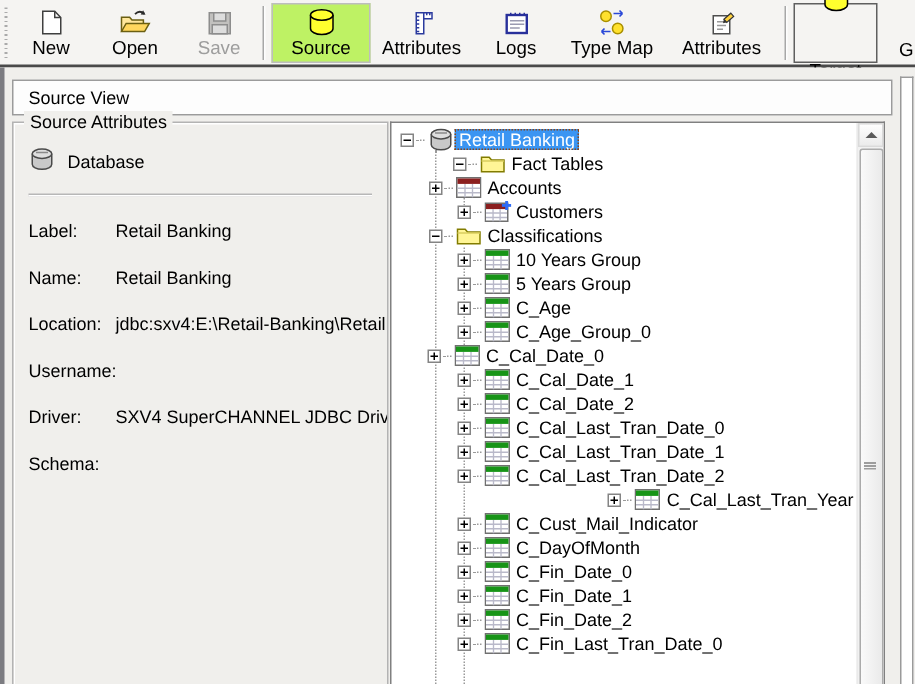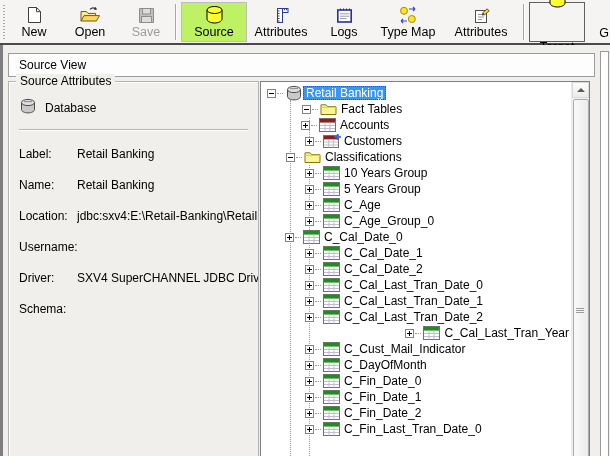--- a/index.html
+++ b/index.html
@@ -269,21 +269,21 @@
     <span class="expander minus"></span>
     <span class="conn"></span>
     <span class="nicon">
   <svg width="17" height="14" viewBox="0 0 17 14">
               <path d="M1 12.5 V2.8 h5.1 l1.6 1.9 h8.3 v7.8 z" fill="#fff596" stroke="#827c00"></path>
               <path d="M1 5.4 h15" stroke="#d8cd5e" fill="none"></path>
             </svg>
 </span>
     <span class="nlabel">Fact Tables</span>
   </div>
-        <div class="trow" style="padding-left: 40px;">
+        <div class="trow" style="padding-left: 25px;">
     <span class="expander plus"></span>
     <span class="conn"></span>
     <span class="nicon">
   <svg width="17" height="14" viewBox="0 0 17 14">
               <rect x="0.5" y="0.5" width="16" height="13" fill="#fff" stroke="#707070"></rect>
               <rect x="1" y="1" width="15" height="3.6" fill="#8b1f1f"></rect>
               <path d="M1 7.5 h15 M1 10.5 h15 M6 4.6 v8.9 M11 4.6 v8.9" stroke="#b9b9c9" stroke-width="0.9" fill="none"></path>
             </svg>
 </span>
     <span class="nlabel">Accounts</span>

